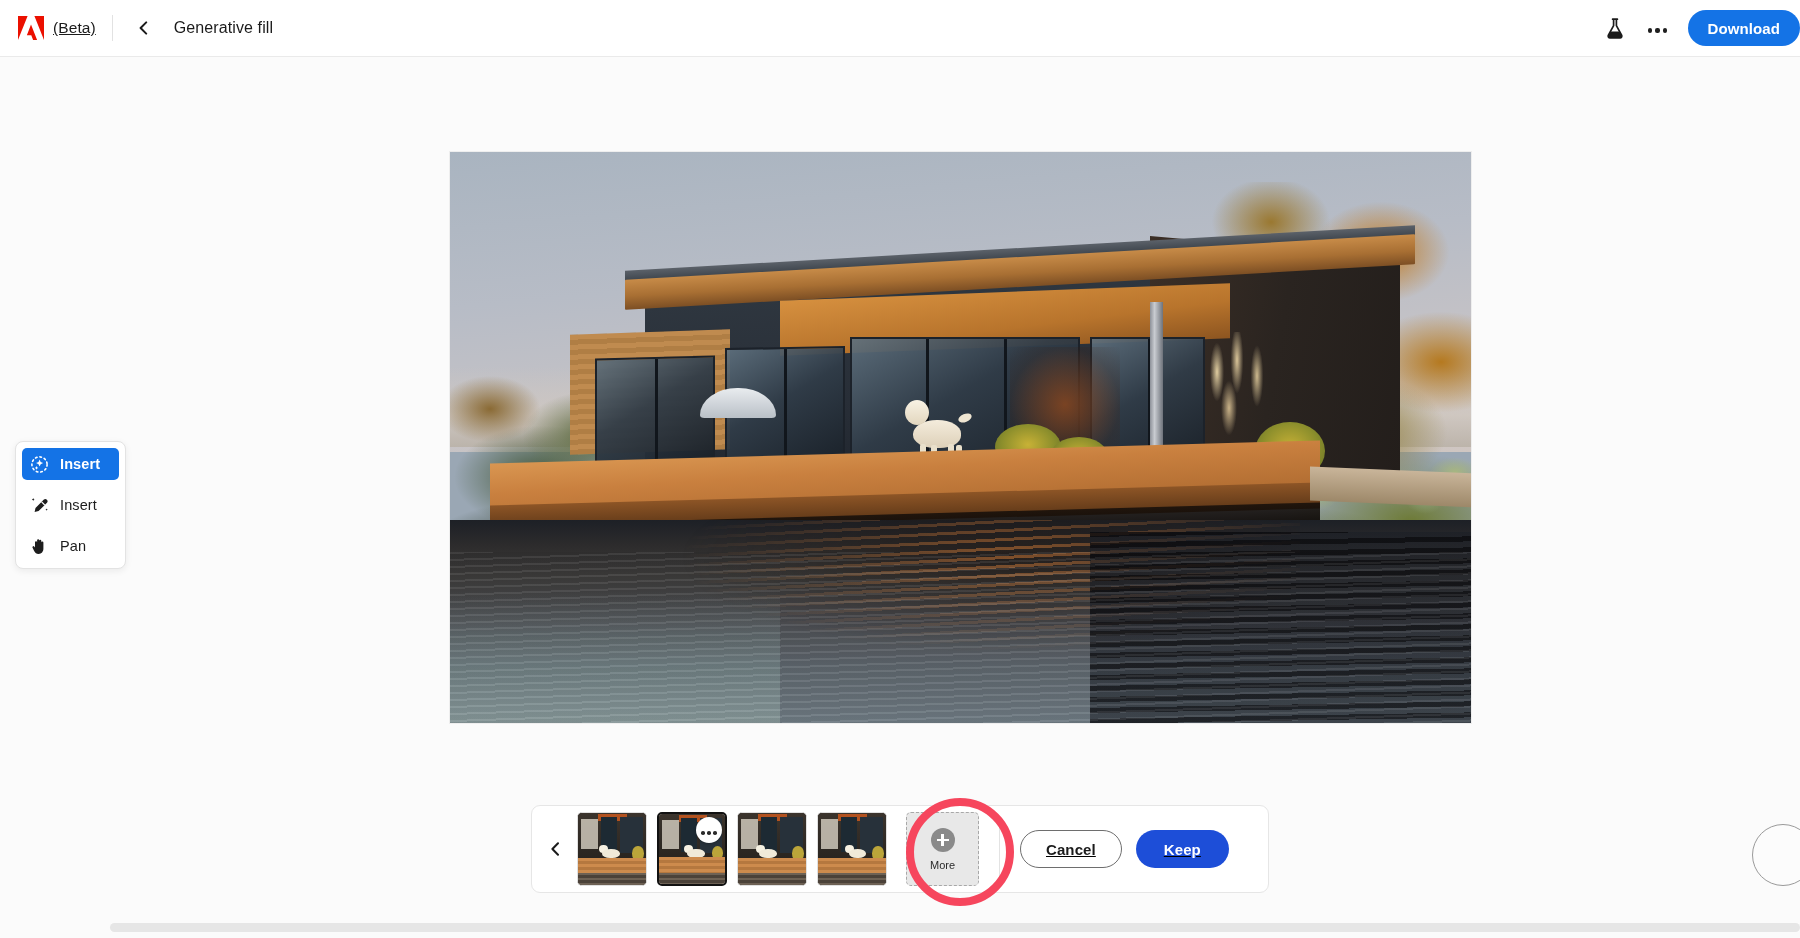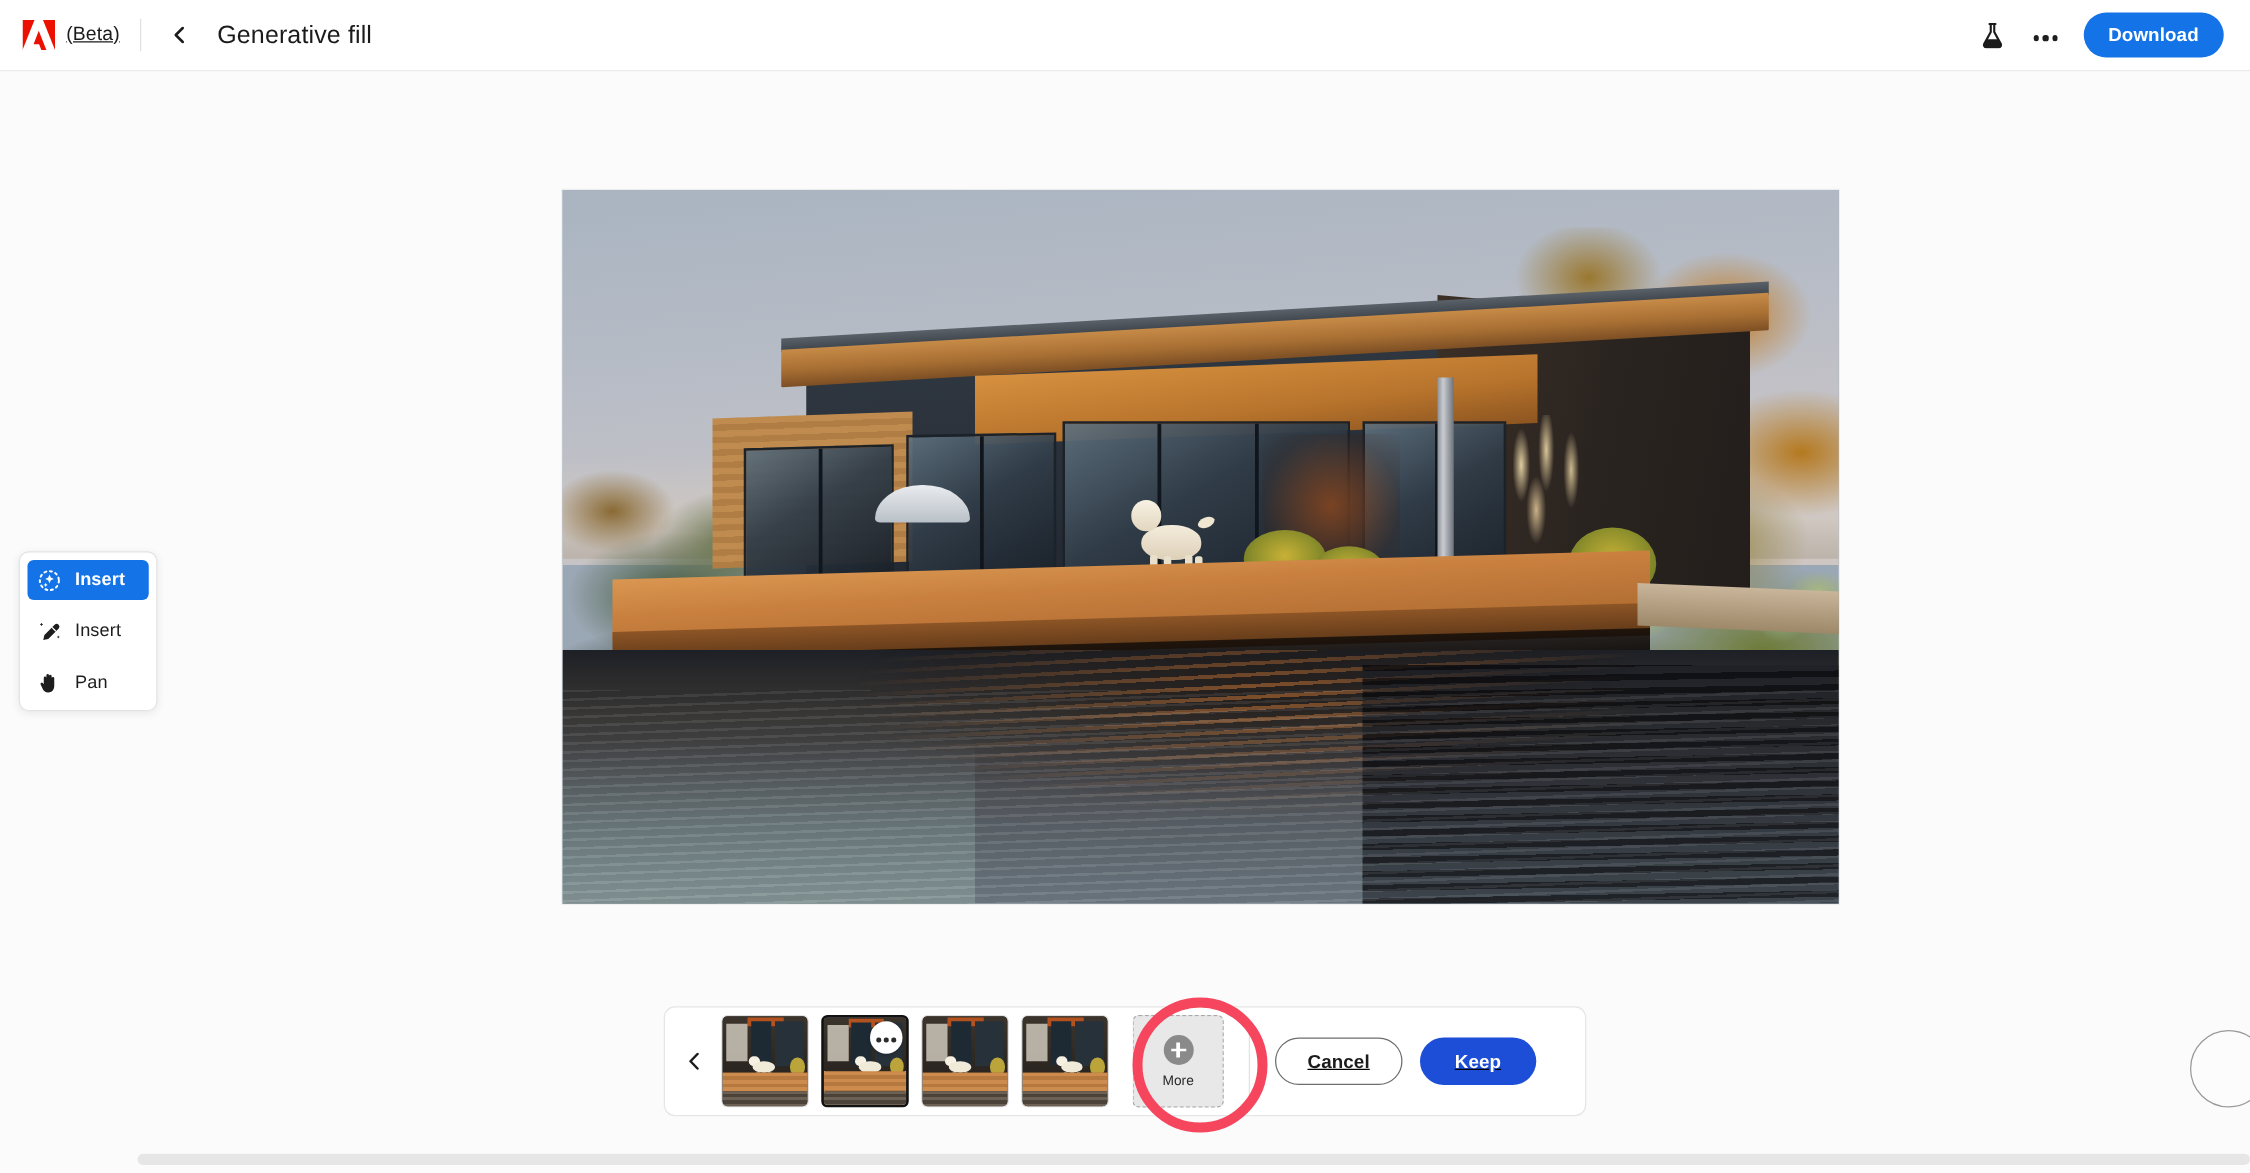--- a/index.html
+++ b/index.html
@@ -56,30 +56,29 @@
     background: #e2e2e2;
     margin: 0 18px 0 16px;
   }
   .back-chevron {
     width: 26px; height: 26px;
     display: flex; align-items: center; justify-content: center;
     cursor: pointer;
     border-radius: 4px;
   }
   .page-title {
-    font-size: 20px;
+    font-size: 16px;
     color: #1b1b1b;
     margin-left: 17px;
     letter-spacing: 0.1px;
   }
   .header-right {
     margin-left: auto;
     display: flex;
     align-items: center;
-    padding-right: 21px;
     gap: 0px;
   }
   .icon-btn {
     width: 34px; height: 34px;
     display: flex; align-items: center; justify-content: center;
     cursor: pointer;
     border-radius: 5px;
     background: transparent;
     border: none;
   }

